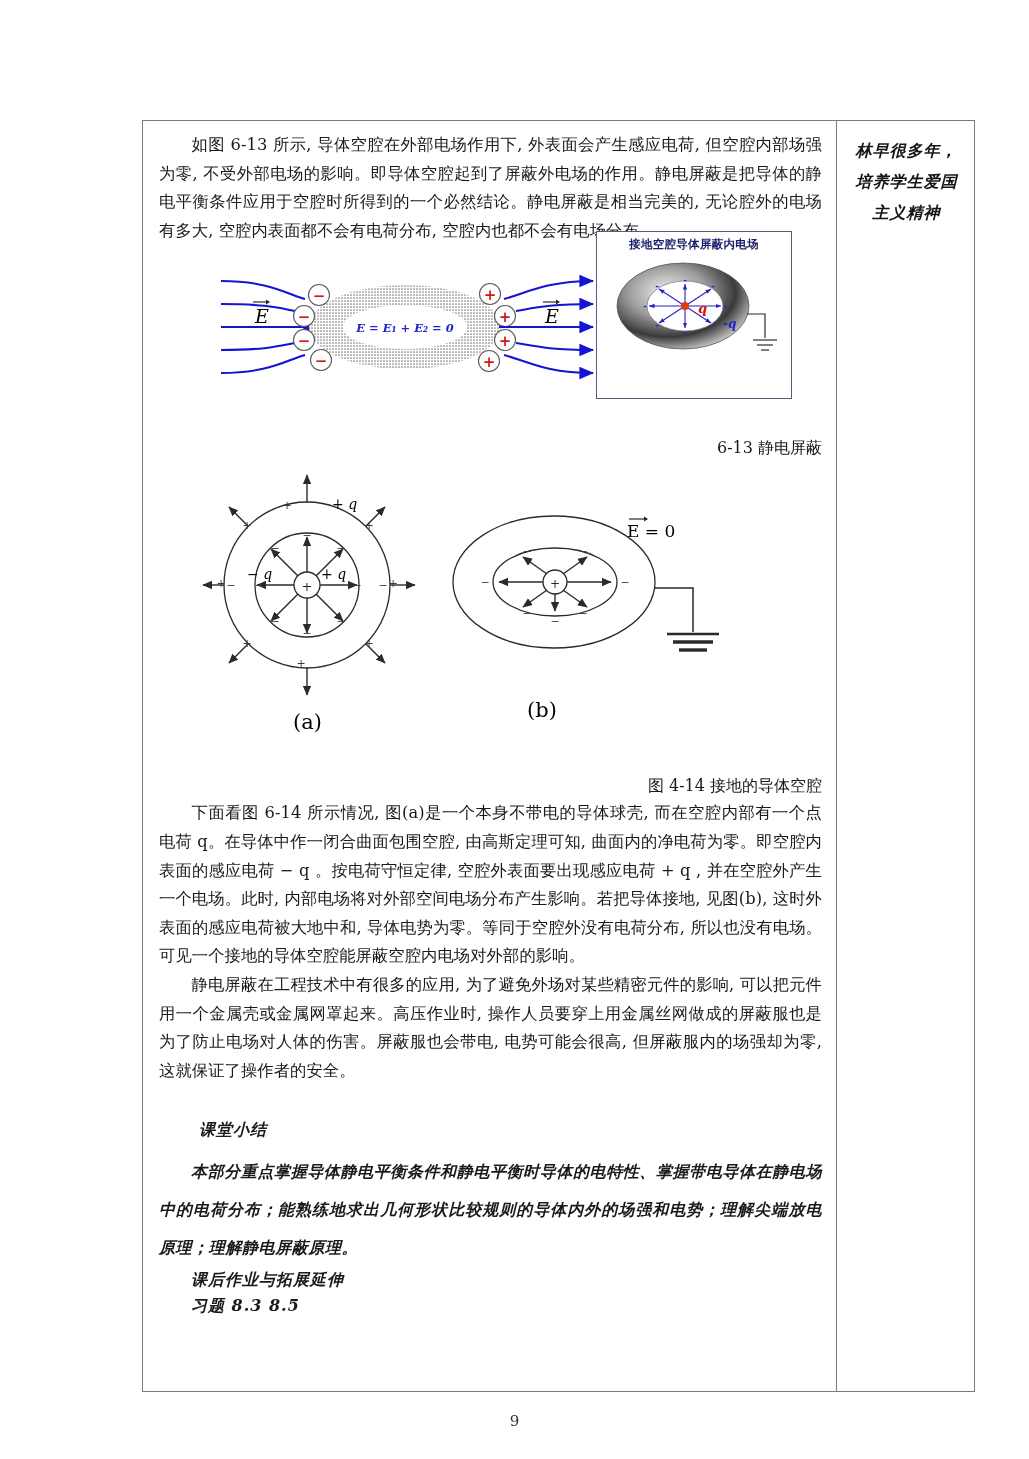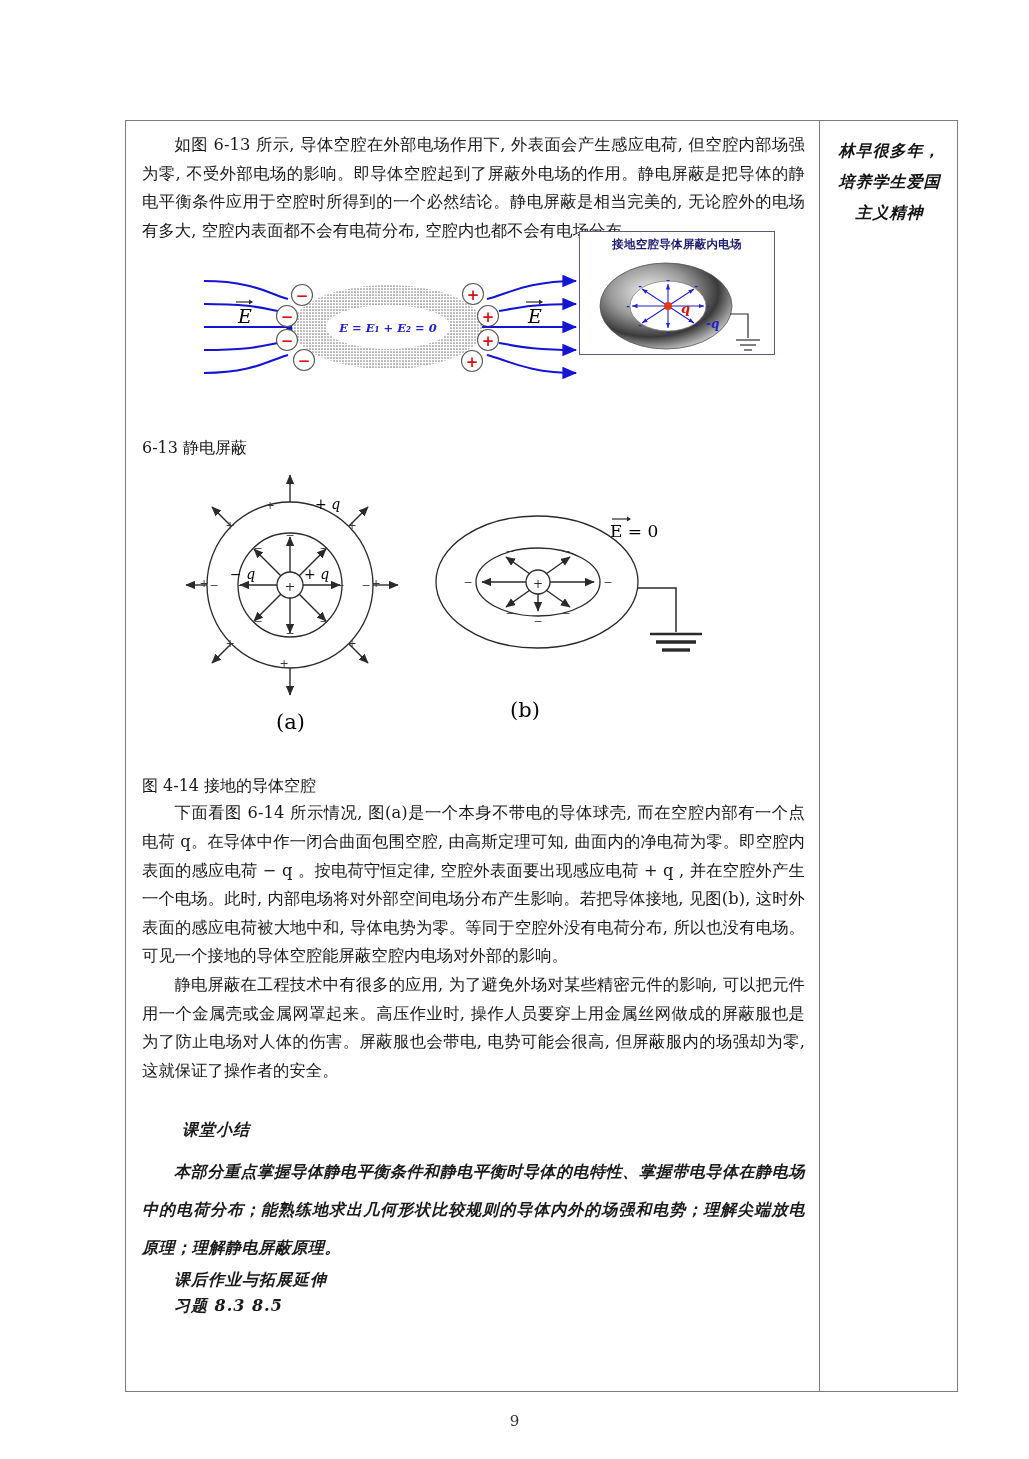--- a/index.html
+++ b/index.html
@@ -18,21 +18,21 @@
 
   
   .page {
     position: absolute;
     inset: 0;
     background: #fff;
   }
 
   .doc-table {
     position: absolute;
-    left: 125px;
+    left: 142px;
     top: 120px;
     width: 833px;
     height: 1272px;
     border: 1.5px solid #7a7a80;
     box-sizing: border-box;
     display: flex;
     background: #fff;
   }
 
   .col-main {
@@ -66,21 +66,21 @@
     line-height: 31px;
     font-family: "DejaVu Serif", "Liberation Serif", serif;
     font-weight: 600;
     font-style: italic;
     letter-spacing: 1px;
     color: #141414;
     text-align: center;
   }
 
   .caption {
-    text-align: left;
+    text-align: right;
     font-size: 16px;
     line-height: 26px;
     margin: 6px 0 0 0;
     font-family: "DejaVu Serif", "Liberation Serif", serif;
   }
 
   .summary-head {
     font-size: 16px;
     font-weight: 700;
     font-style: italic;
@@ -127,21 +127,21 @@
     position: relative;
     height: 170px;
     margin-top: 14px;
   }
   .fig-613 .main-svg { position: absolute; left: 50px; top: 2px; }
   .fig-613 .inset {
     position: absolute;
     left: 437px;
     top: -28px;
     width: 196px;
-    height: 124px;
+    height: 168px;
     border: 1.2px solid #5a5a7a;
     background: #fff;
     box-sizing: border-box;
   }
   .inset-title {
     text-align: center;
     font-size: 11.5px;
     font-weight: 700;
     color: #1b1b6b;
     margin: 5px 0 0 0;

